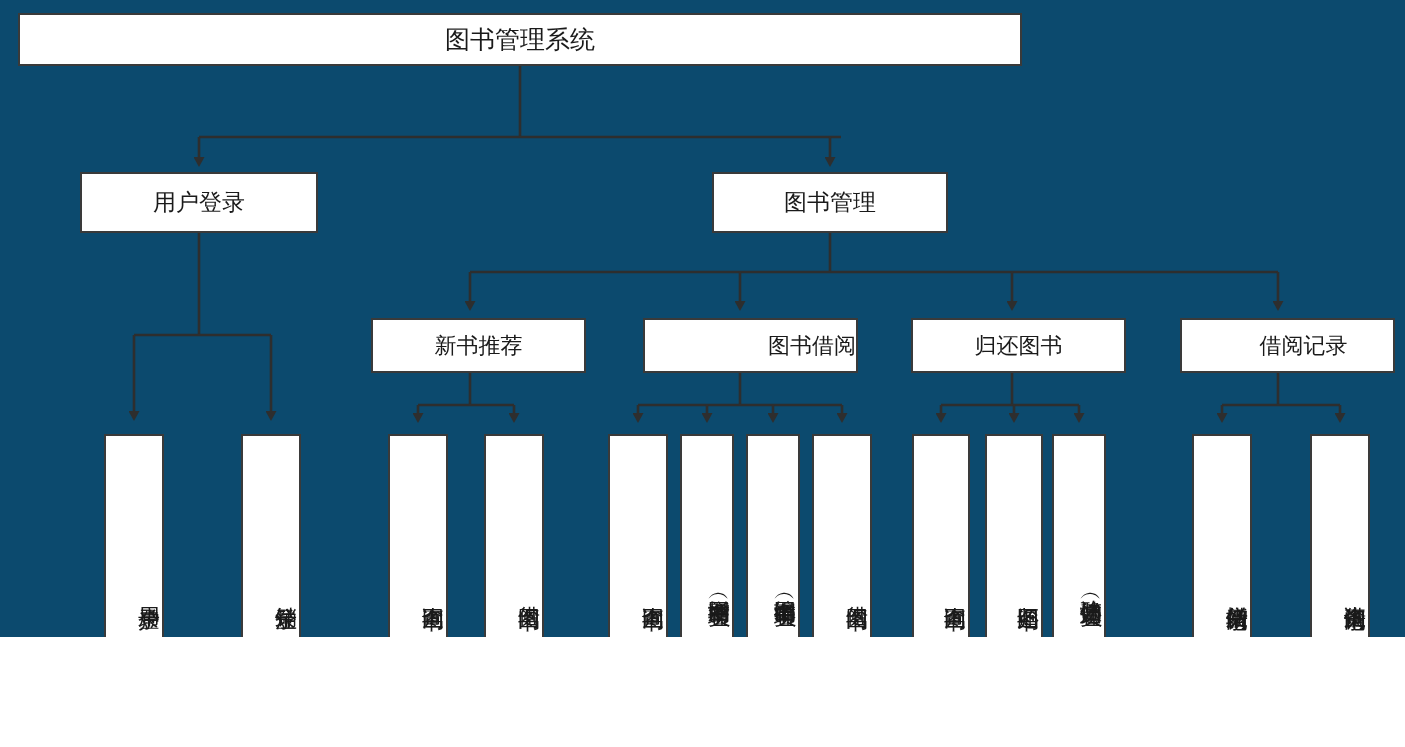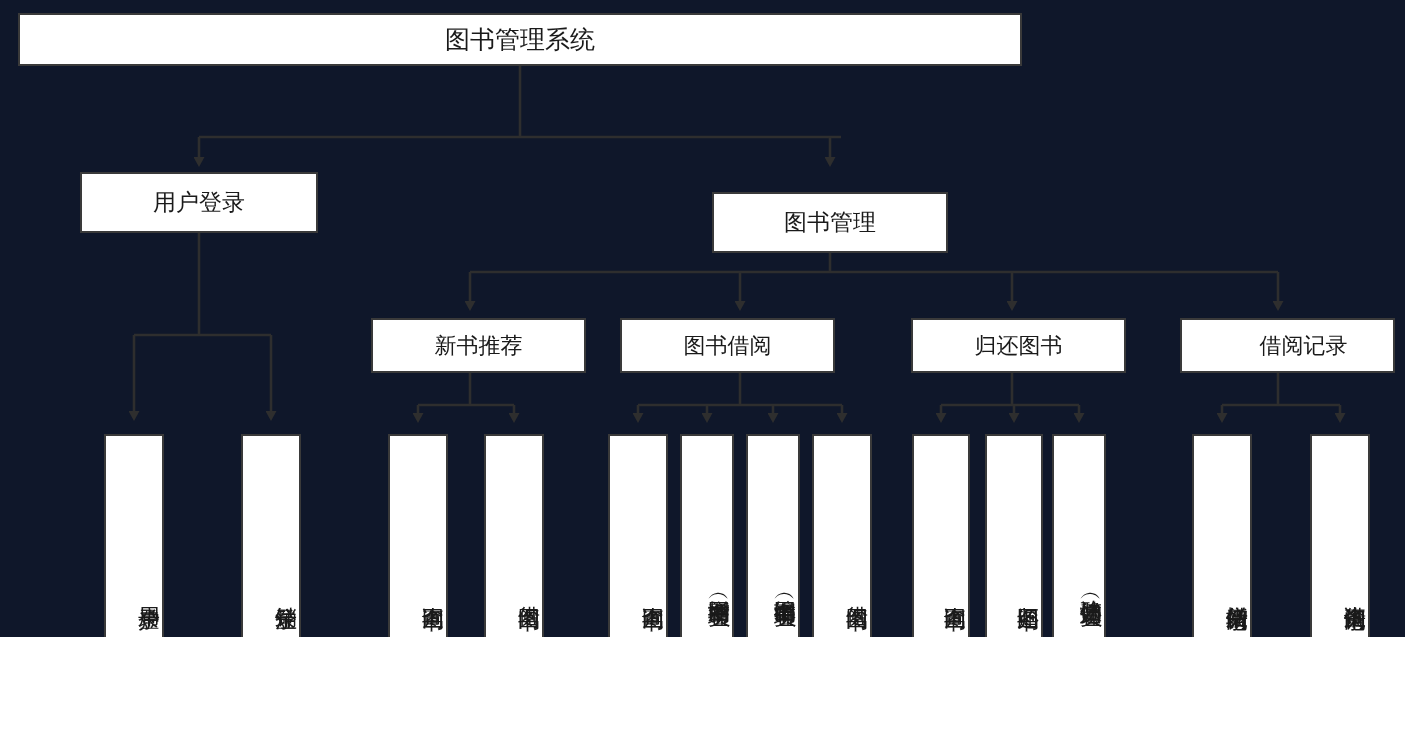--- a/index.html
+++ b/index.html
@@ -7,21 +7,21 @@
     padding: 0;
     background: #ffffff;
   }
   body {
     font-family: "DejaVu Sans", "Liberation Sans", sans-serif;
   }
   #canvas {
     position: relative;
     width: 1405px;
     height: 637px;
-    background: #0f172a;
+    background: #0c4a6e;
     overflow: hidden;
   }
   .node {
     position: absolute;
     box-sizing: border-box;
     border: 2px solid #3a3a3a;
     background: #ffffff;
     display: flex;
     align-items: center;
     justify-content: center;
@@ -115,28 +115,28 @@
     </g>
   </svg>
 
   <div class="node horiz node-root" style="left:18px; top:13px; width:1004px; height:53px;">
     <span>图书管理系统</span>
   </div>
 
   <div class="node horiz node-l1" style="left:80px; top:172px; width:238px; height:61px;">
     <span>用户登录</span>
   </div>
-  <div class="node horiz node-l1" style="left:712px; top:172px; width:236px; height:61px;margin-top:20px;">
+  <div class="node horiz node-l1" style="left:712px; top:172px; width:236px; height:61px;">
     <span>图书管理</span>
   </div>
 
   <div class="node horiz node-l2" style="left:363px; top:318px; width:215px; height:55px;">
     <span>新书推荐</span>
   </div>
-  <div class="node horiz node-l2" style="left:612px; top:318px; width:215px; height:55px;">
+  <div class="node horiz node-l2" style="left:635px; top:318px; width:215px; height:55px;justify-content:flex-end;">
     <span>图书借阅</span>
   </div>
   <div class="node horiz node-l2" style="left:903px; top:318px; width:215px; height:55px;">
     <span>归还图书</span>
   </div>
   <div class="node horiz node-l2" style="left:1172px; top:318px; width:215px; height:55px;padding-left:32px;">
     <span>借阅记录</span>
   </div>
 
   <div class="node vert node-leaf" style="left:104px; top:434px; width:60px; height:299px;">

